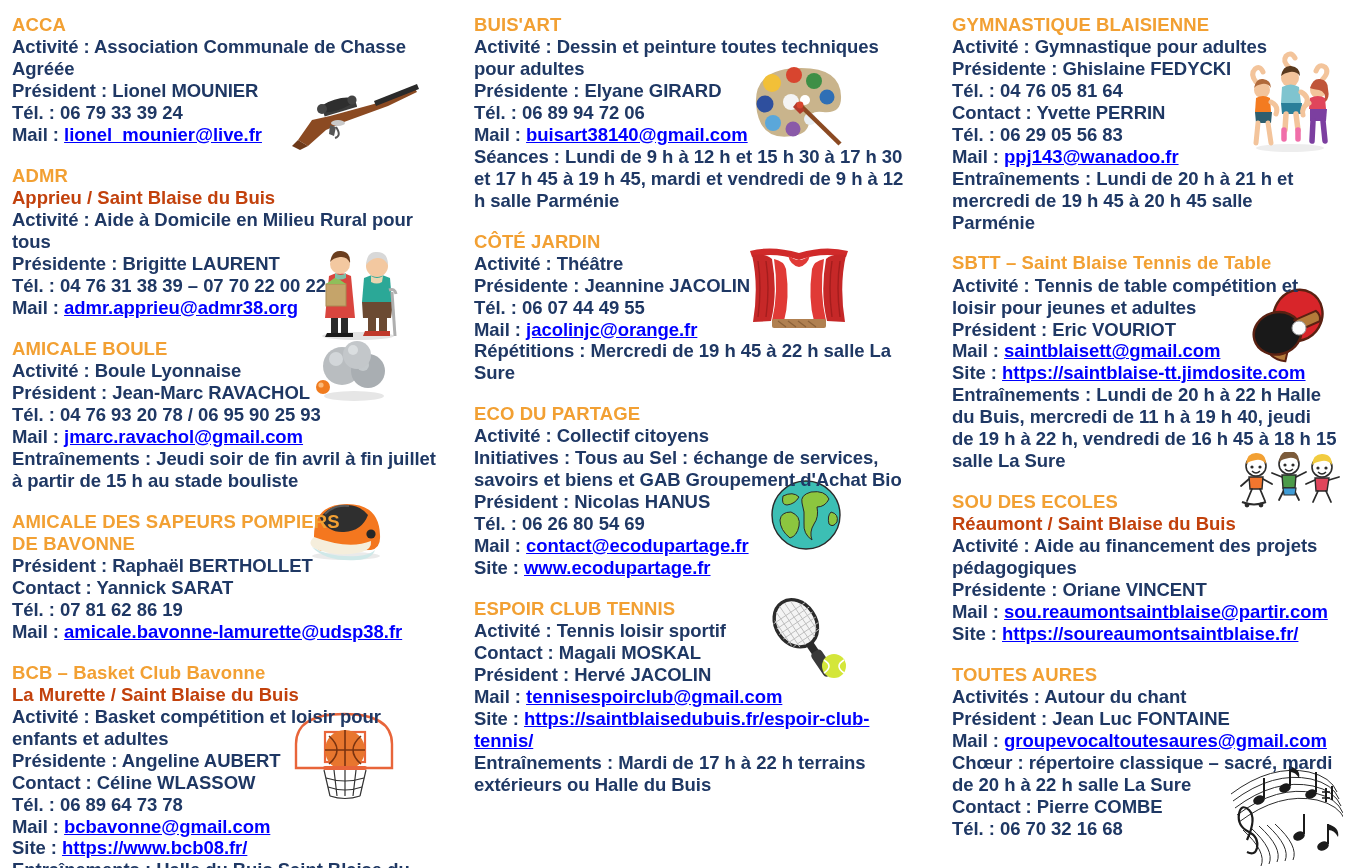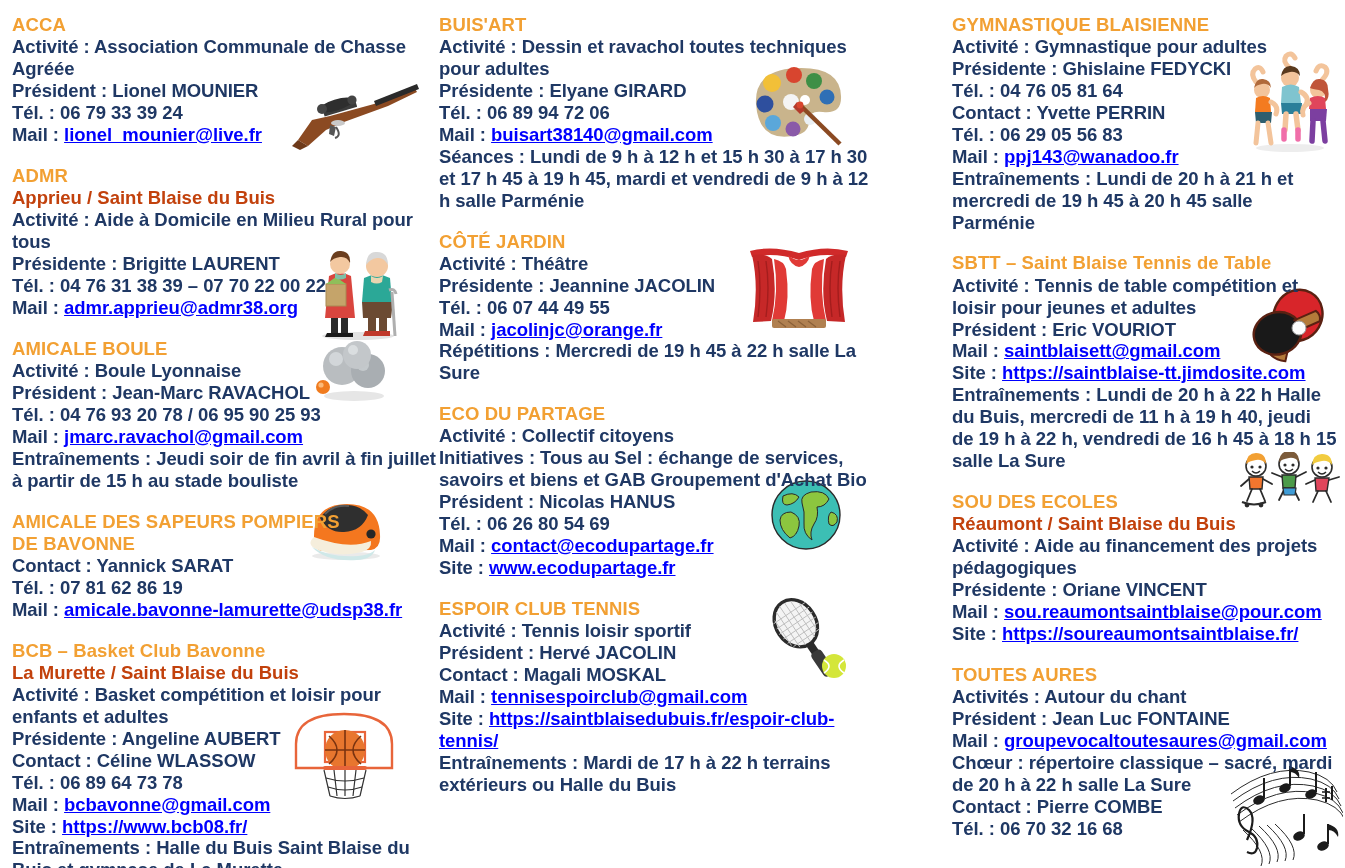--- a/index.html
+++ b/index.html
@@ -15,21 +15,21 @@
     position: relative;
     width: 1345px;
     height: 868px;
     background: #ffffff;
   }
   .column {
     position: absolute;
     top: 14px;
   }
   #col-1 { left: 12px;  width: 436px; }
-  #col-2 { left: 439px; width: 440px; }
+  #col-2 { left: 474px; width: 440px; }
   #col-3 { left: 952px; width: 385px; }
 
   .entry { position: relative; margin-bottom: 19px; }
   .entry:last-child { margin-bottom: 0; }
 
   .org-title {
     color: #F2A033;
     font-weight: bold;
     font-size: 18.5px;
     line-height: 1.20;
@@ -346,40 +346,41 @@
         <div class="org-title">AMICALE BOULE</div>
         <div class="line">Activité : Boule Lyonnaise</div>
         <div class="line">Président : Jean-Marc RAVACHOL</div>
         <div class="line">Tél. : 04 76 93 20 78 / 06 95 90 25 93</div>
         <div class="line"><span>Mail : </span><span class="lnk">jmarc.ravachol@gmail.com</span></div>
         <div class="line">Entraînements : Jeudi soir de fin avril à fin juillet à partir de 15 h au stade bouliste</div>
       </div>
       <div class="entry">
         <div class="org-title">AMICALE DES SAPEURS POMPIERS</div>
         <div class="org-title">DE BAVONNE</div>
+        <div class="line">Président : Raphaël BERTHOLLET</div>
         <div class="line">Contact : Yannick SARAT</div>
         <div class="line">Tél. : 07 81 62 86 19</div>
         <div class="line"><span>Mail : </span><span class="lnk">amicale.bavonne-lamurette@udsp38.fr</span></div>
       </div>
       <div class="entry">
         <div class="org-title">BCB – Basket Club Bavonne</div>
         <div class="org-subtitle">La Murette / Saint Blaise du Buis</div>
         <div class="line">Activité : Basket compétition et loisir pour enfants et adultes</div>
         <div class="line">Présidente : Angeline AUBERT</div>
         <div class="line">Contact : Céline WLASSOW</div>
         <div class="line">Tél. : 06 89 64 73 78</div>
         <div class="line"><span>Mail : </span><span class="lnk">bcbavonne@gmail.com</span></div>
         <div class="line"><span>Site : </span><span class="lnk">https://www.bcb08.fr/</span></div>
         <div class="line">Entraînements : Halle du Buis Saint Blaise du Buis et gymnase de La Murette</div>
       </div>
     </div>
   <div class="column" id="col-2">
       <div class="entry">
         <div class="org-title">BUIS'ART</div>
-        <div class="line">Activité : Dessin et ravachol toutes techniques pour adultes</div>
+        <div class="line">Activité : Dessin et peinture toutes techniques pour adultes</div>
         <div class="line">Présidente : Elyane GIRARD</div>
         <div class="line">Tél. : 06 89 94 72 06</div>
         <div class="line"><span>Mail : </span><span class="lnk">buisart38140@gmail.com</span></div>
         <div class="line">Séances : Lundi de 9 h à 12 h et 15 h 30 à 17 h 30 et 17 h 45 à 19 h 45, mardi et vendredi de 9 h à 12 h salle Parménie</div>
       </div>
       <div class="entry">
         <div class="org-title">CÔTÉ JARDIN</div>
         <div class="line">Activité : Théâtre</div>
         <div class="line">Présidente : Jeannine JACOLIN</div>
         <div class="line">Tél. : 06 07 44 49 55</div>
@@ -391,22 +392,22 @@
         <div class="line">Activité : Collectif citoyens</div>
         <div class="line">Initiatives : Tous au Sel : échange de services, savoirs et biens et GAB Groupement d'Achat Bio</div>
         <div class="line">Président : Nicolas HANUS</div>
         <div class="line">Tél. : 06 26 80 54 69</div>
         <div class="line"><span>Mail : </span><span class="lnk">contact@ecodupartage.fr</span></div>
         <div class="line"><span>Site : </span><span class="lnk">www.ecodupartage.fr</span></div>
       </div>
       <div class="entry">
         <div class="org-title">ESPOIR CLUB TENNIS</div>
         <div class="line">Activité : Tennis loisir sportif</div>
+        <div class="line">Contact : Magali MOSKAL</div>
         <div class="line">Président : Hervé JACOLIN</div>
-        <div class="line">Contact : Magali MOSKAL</div>
         <div class="line"><span>Mail : </span><span class="lnk">tennisespoirclub@gmail.com</span></div>
         <div class="line"><span>Site : </span><span class="lnk">https://saintblaisedubuis.fr/espoir-club-tennis/</span></div>
         <div class="line">Entraînements : Mardi de 17 h à 22 h terrains extérieurs ou Halle du Buis</div>
       </div>
     </div>
   <div class="column" id="col-3">
       <div class="entry">
         <div class="org-title">GYMNASTIQUE BLAISIENNE</div>
         <div class="line">Activité : Gymnastique pour adultes</div>
         <div class="line">Présidente : Ghislaine FEDYCKI</div>
@@ -422,21 +423,21 @@
         <div class="line">Président : Eric VOURIOT</div>
         <div class="line"><span>Mail : </span><span class="lnk">saintblaisett@gmail.com</span></div>
         <div class="line"><span>Site : </span><span class="lnk">https://saintblaise-tt.jimdosite.com</span></div>
         <div class="line">Entraînements : Lundi de 20 h à 22 h Halle du Buis, mercredi de 11 h à 19 h 40, jeudi de 19 h à 22 h, vendredi de 16 h 45 à 18 h 15 salle La Sure</div>
       </div>
       <div class="entry">
         <div class="org-title">SOU DES ECOLES</div>
         <div class="org-subtitle">Réaumont / Saint Blaise du Buis</div>
         <div class="line">Activité : Aide au financement des projets pédagogiques</div>
         <div class="line">Présidente : Oriane VINCENT</div>
-        <div class="line"><span>Mail : </span><span class="lnk">sou.reaumontsaintblaise@pour.com</span></div>
+        <div class="line"><span>Mail : </span><span class="lnk">sou.reaumontsaintblaise@partir.com</span></div>
         <div class="line"><span>Site : </span><span class="lnk">https://soureaumontsaintblaise.fr/</span></div>
       </div>
       <div class="entry">
         <div class="org-title">TOUTES AURES</div>
         <div class="line">Activités : Autour du chant</div>
         <div class="line">Président : Jean Luc FONTAINE</div>
         <div class="line"><span>Mail : </span><span class="lnk">groupevocaltoutesaures@gmail.com</span></div>
         <div class="line">Chœur : répertoire classique – sacré, mardi de 20 h à 22 h salle La Sure</div>
         <div class="line">Contact : Pierre COMBE</div>
         <div class="line">Tél. : 06 70 32 16 68</div>

